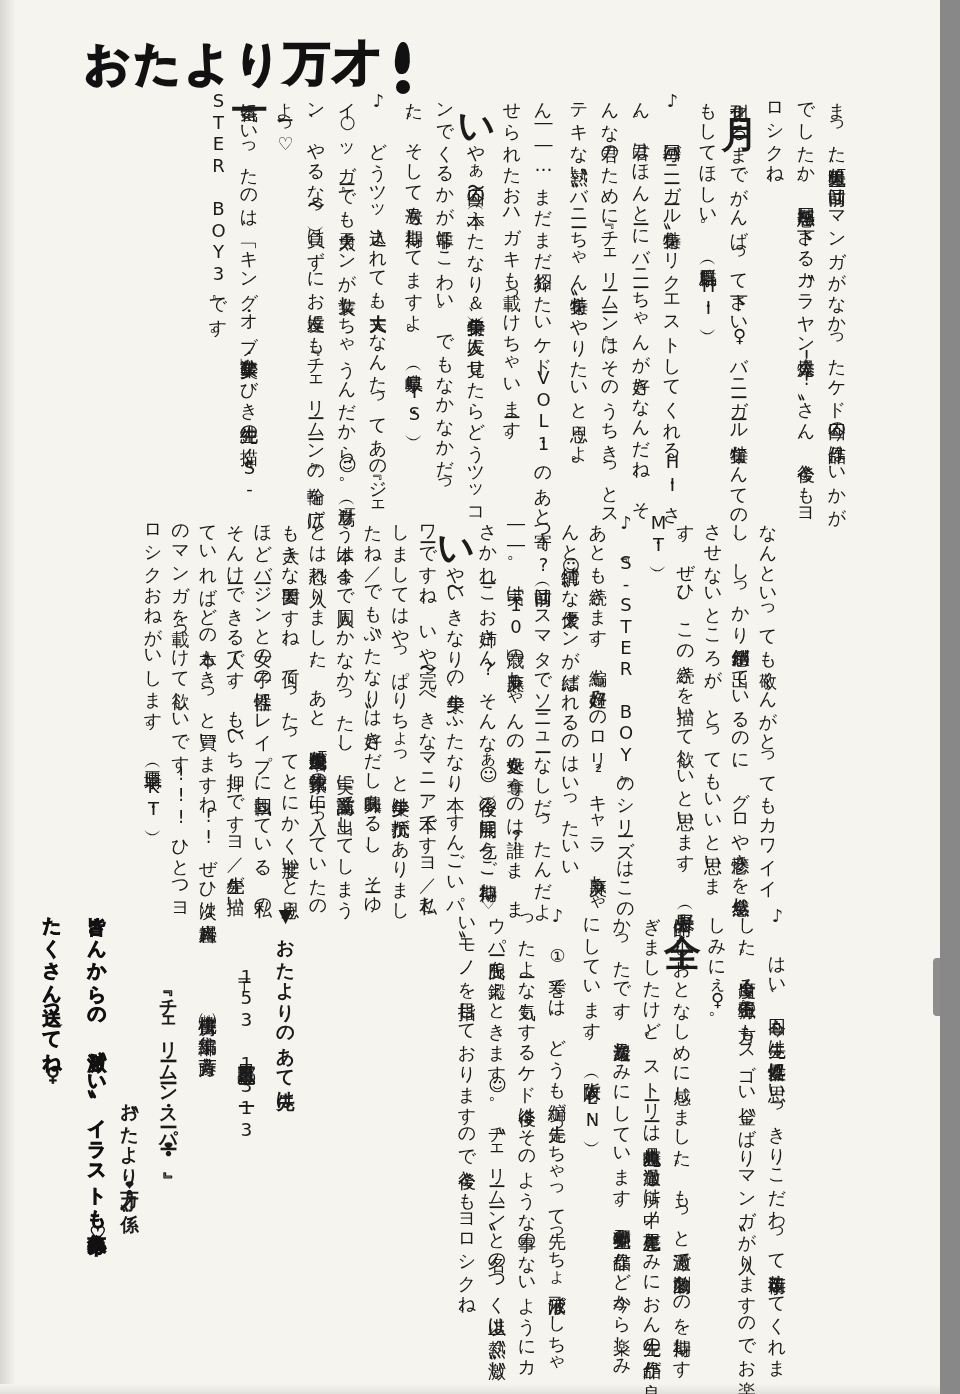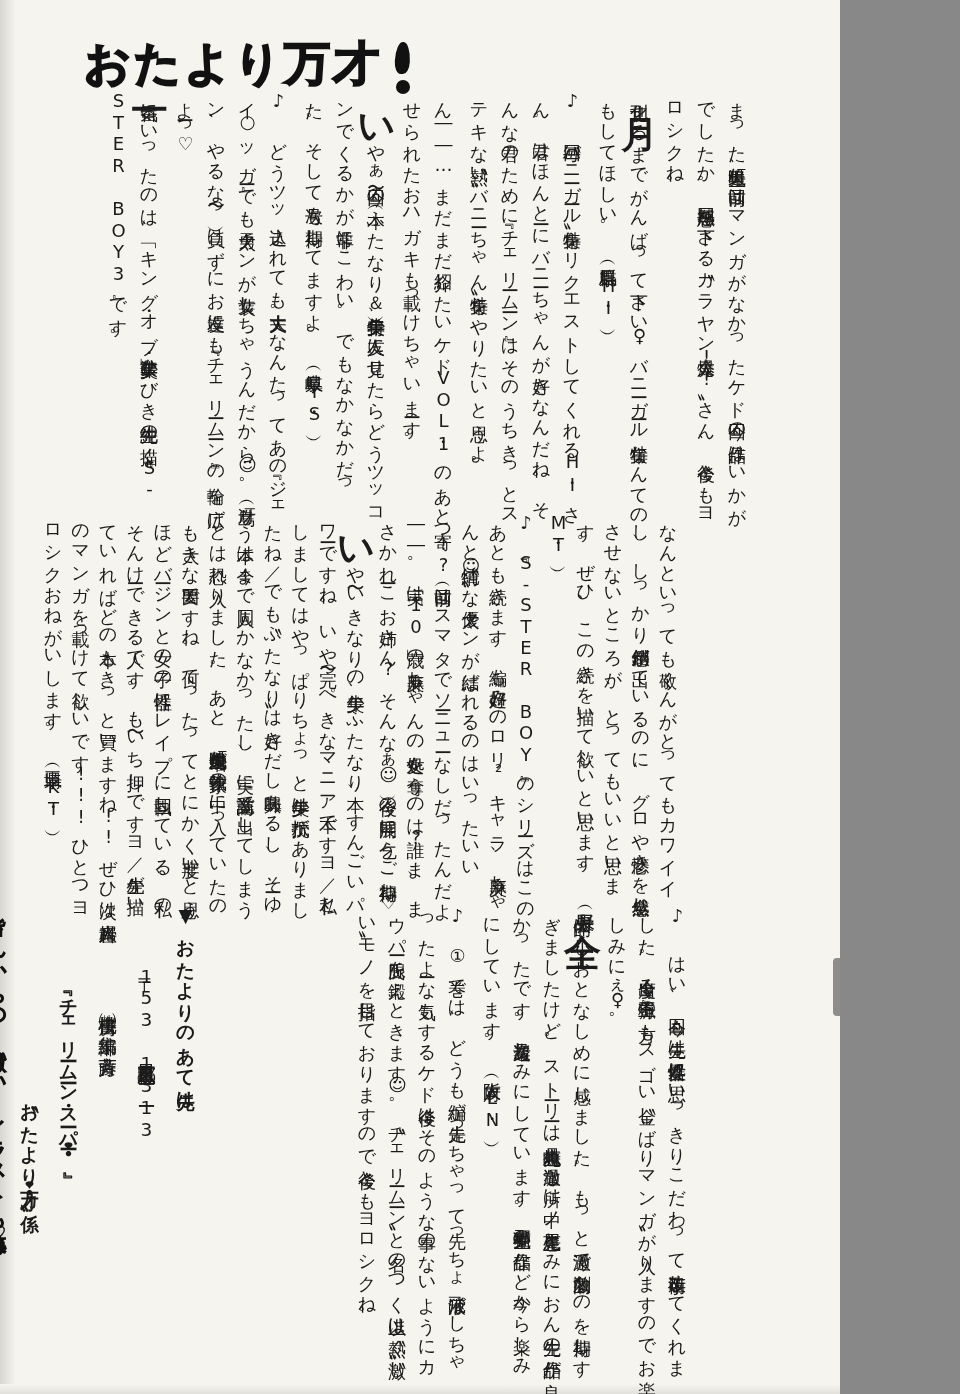--- a/index.html
+++ b/index.html
@@ -1,17 +1,17 @@
 <!DOCTYPE html>
 <html><head>
 <meta charset="utf-8">
 <style>
   html,body{margin:0;padding:0;background:#888;}
   .page{
-    position:relative;width:840px;height:1394px;overflow:hidden;
+    position:relative;width:940px;height:1394px;overflow:hidden;
     background:#f5f4ef;color:#1b1b1b;
     font-family:"DejaVu Sans",sans-serif;
   }
   .gutter-left{position:absolute;left:0;top:0;width:16px;height:100%;
     background:linear-gradient(to right,#d8d6d0,#f5f4ef);}
   .gutter-bottom{position:absolute;left:0;bottom:0;width:100%;height:10px;
     background:linear-gradient(to top,#e3e1db,#f5f4ef);}
   .artifact-right{position:absolute;right:0;top:958px;width:7px;height:58px;
     background:#565656;opacity:.65;border-radius:4px 0 0 4px;}
 

